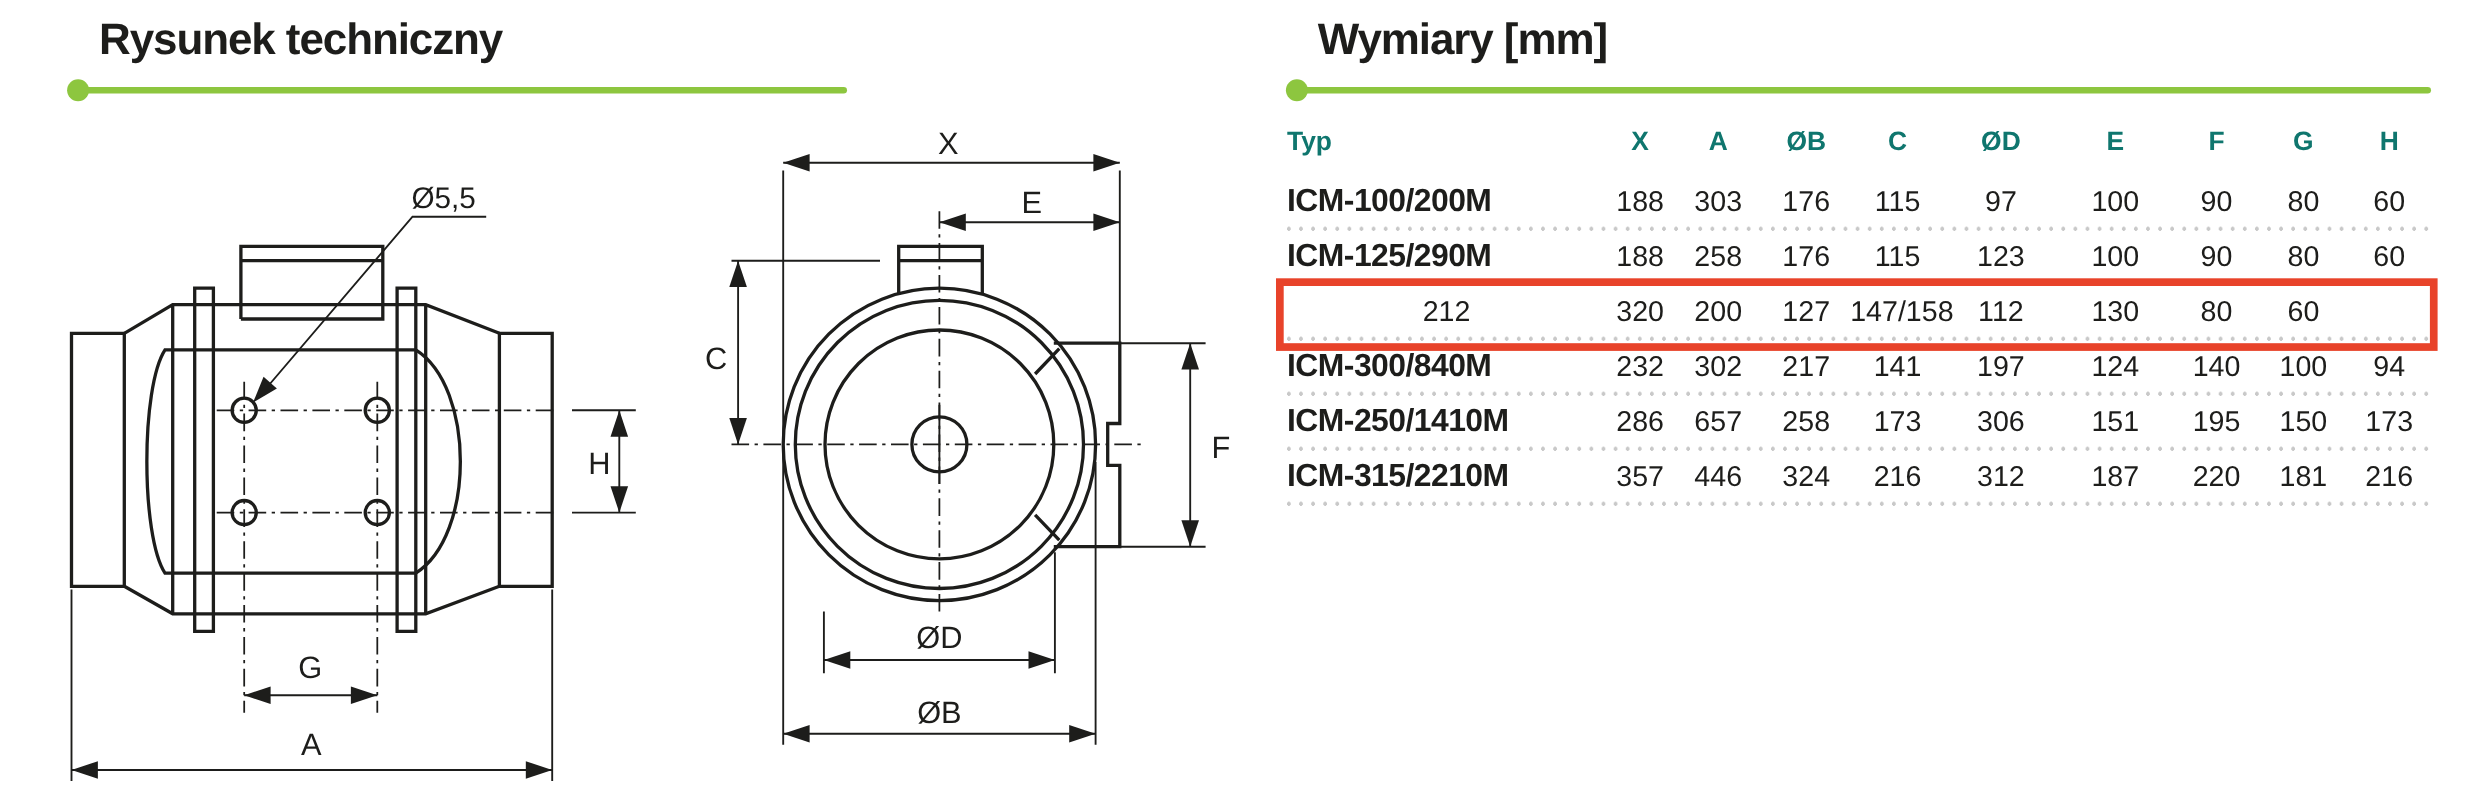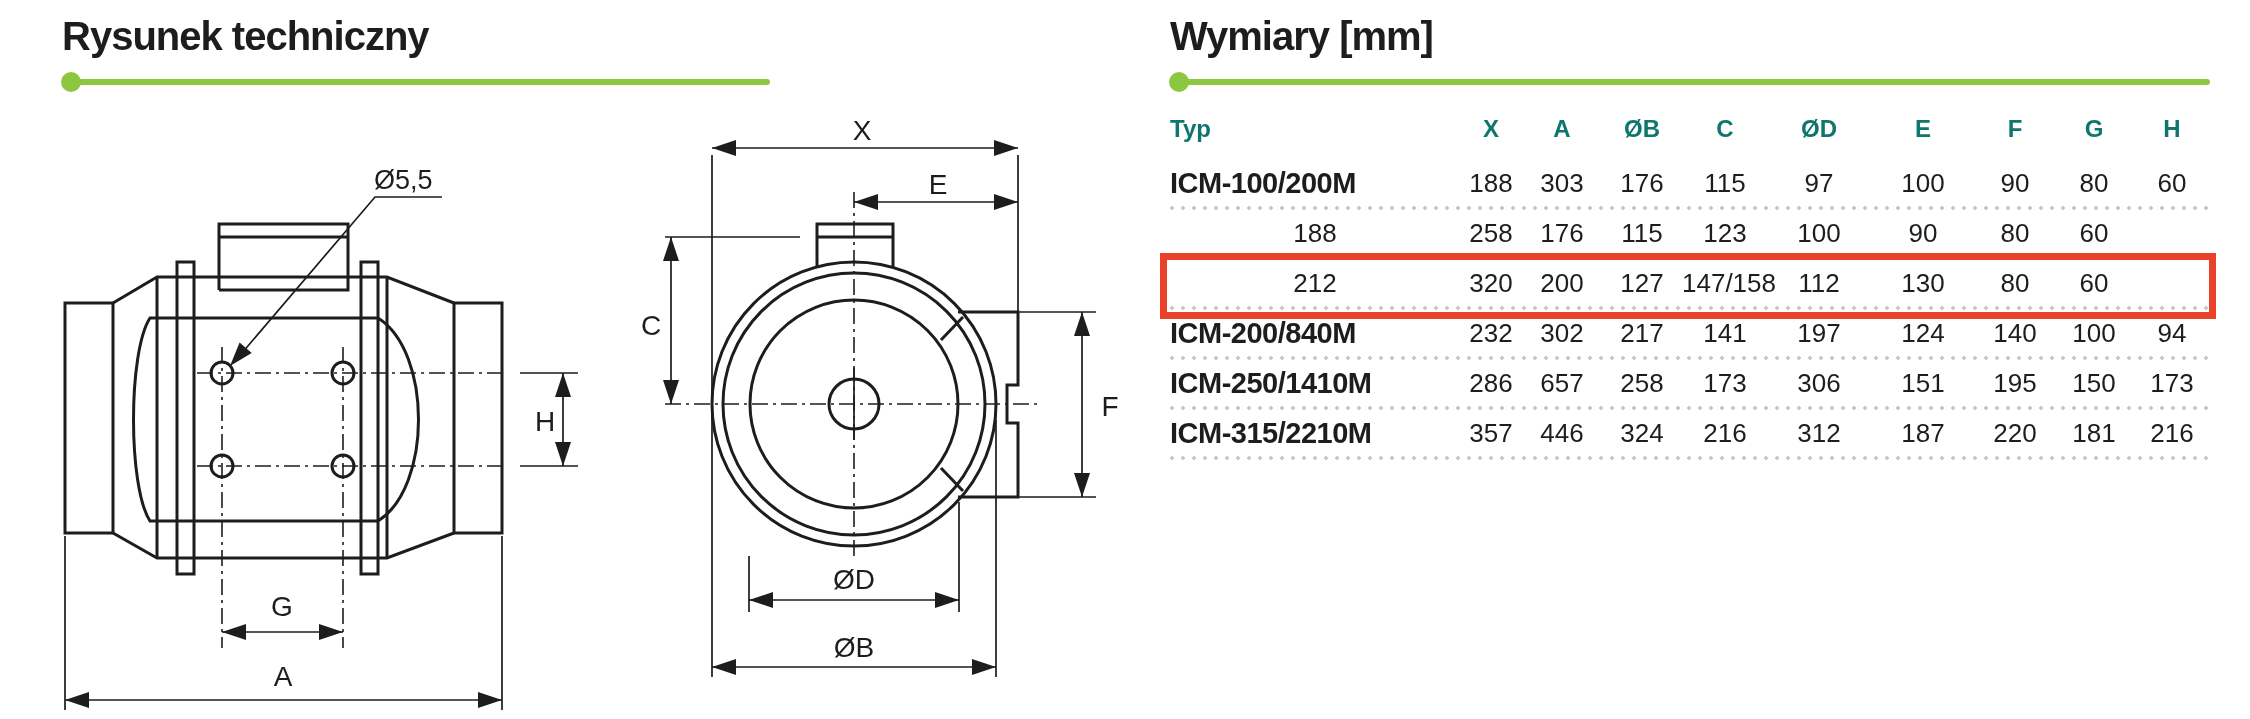--- a/index.html
+++ b/index.html
@@ -2,21 +2,21 @@
 <html><head>
 <meta charset="utf-8">
 <style>
   html,body{margin:0;padding:0}
   body{
     width:2250px;height:719px;position:relative;background:#ffffff;
     font-family:"Liberation Sans",sans-serif;color:#1d1d1b;overflow:hidden;
   }
   .heading{
     position:absolute;top:14px;font-size:40px;font-weight:bold;
-    letter-spacing:-1px;color:#1d1d1b;white-space:nowrap;
+    letter-spacing:-1px;color:#1d1d1b;white-space:nowrap;margin-left:28px;
   }
   #heading-left{left:62px}
   #heading-right{left:1170px}
   .rule{position:absolute;top:79px;height:6px;background:#8DC63F;border-radius:3px}
   #rule-left{left:62px;width:708px}
   #rule-right{left:1170px;width:1040px}
   .rule .dot{position:absolute;left:-1px;top:-7px;width:20px;height:20px;border-radius:50%;background:#8DC63F}
 
   
   #drawing-svg{position:absolute;left:0;top:0;width:1160px;height:719px}
@@ -175,20 +175,21 @@
     <div class="td">176</div>
     <div class="td">115</div>
     <div class="td">97</div>
     <div class="td">100</div>
     <div class="td">90</div>
     <div class="td">80</div>
     <div class="td">60</div>
   </div>
 
   <div class="cols trow">
+    <div class="td typ">ICM-125/290M</div>
     <div class="td">188</div>
     <div class="td">258</div>
     <div class="td">176</div>
     <div class="td">115</div>
     <div class="td">123</div>
     <div class="td">100</div>
     <div class="td">90</div>
     <div class="td">80</div>
     <div class="td">60</div>
   </div>
@@ -199,21 +200,21 @@
     <div class="td">200</div>
     <div class="td">127</div>
     <div class="td">147/158</div>
     <div class="td">112</div>
     <div class="td">130</div>
     <div class="td">80</div>
     <div class="td">60</div>
   </div>
 
   <div class="cols trow">
-    <div class="td typ">ICM-200/840M</div>
+    <div class="td typ">ICM-300/840M</div>
     <div class="td">232</div>
     <div class="td">302</div>
     <div class="td">217</div>
     <div class="td">141</div>
     <div class="td">197</div>
     <div class="td">124</div>
     <div class="td">140</div>
     <div class="td">100</div>
     <div class="td">94</div>
   </div>

